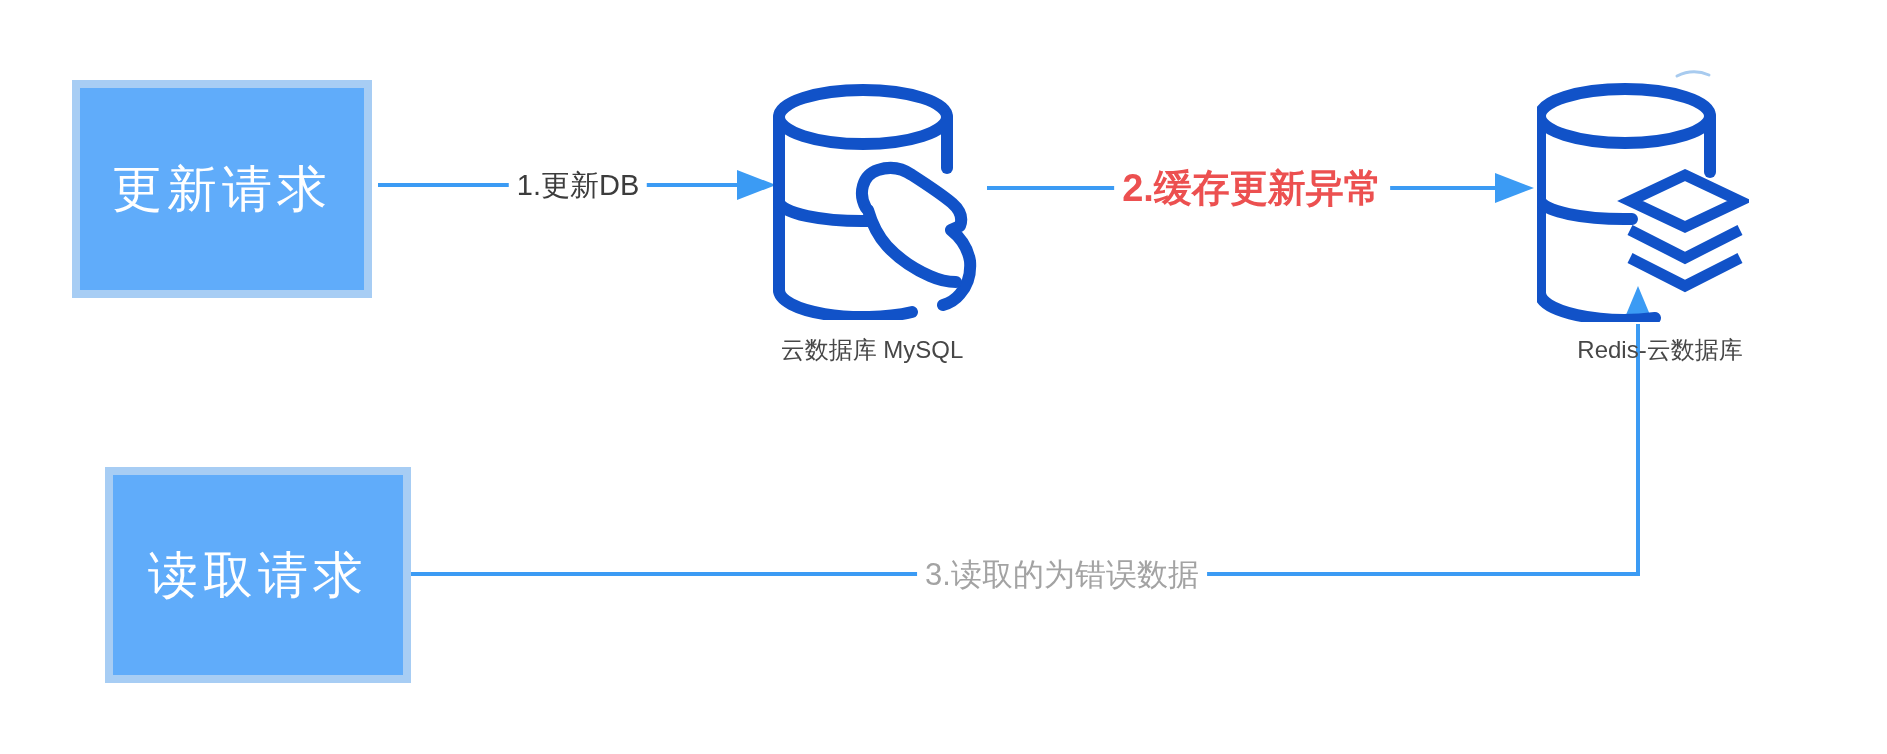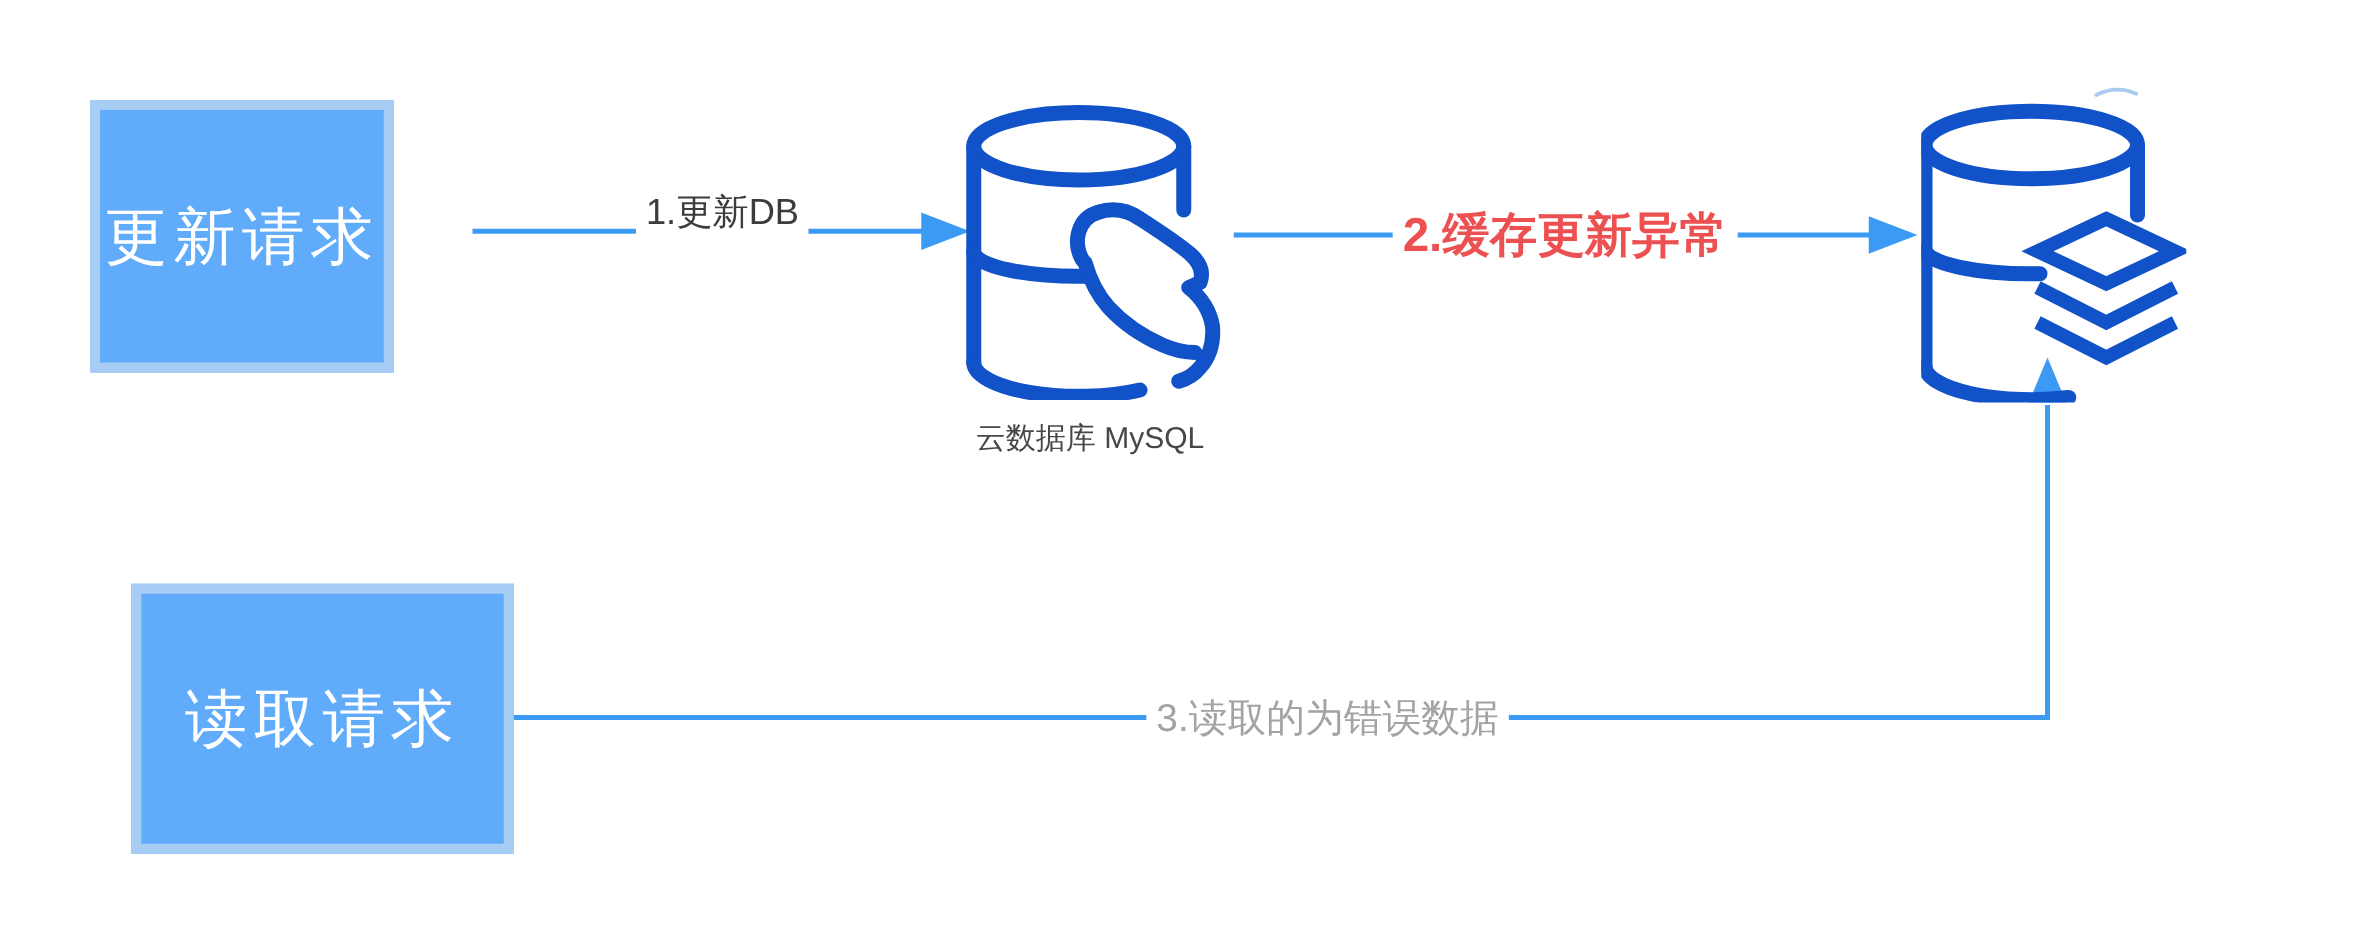--- a/index.html
+++ b/index.html
@@ -7,36 +7,36 @@
     position:relative;width:1887px;height:754px;background:#ffffff;
     font-family:"Liberation Sans", sans-serif;overflow:hidden;
   }
   .overlay{position:absolute;left:0;top:0;width:1887px;height:754px;}
   .node-box{
     position:absolute;box-sizing:border-box;
     background:#60ACFA;border:8px solid #A7CDF4;
     display:flex;align-items:center;justify-content:center;
     color:#ffffff;font-size:50px;letter-spacing:5px;
   }
-  .box-update{left:72px;top:80px;width:243px;height:218px;}
+  .box-update{left:72px;top:80px;width:300px;height:218px;}
   .box-read{left:72px;top:467px;width:306px;height:216px;margin-left:33px;}
   .icon-wrap{position:absolute;}
   .icon-mysql{left:772px;top:80px;width:215px;height:240px;}
   .icon-redis{left:1537px;top:64px;width:212px;height:258px;}
   .caption{
     position:absolute;width:400px;text-align:center;
     font-size:24px;color:#474747;
   }
   .caption-mysql{left:672px;top:334px;}
   .caption-redis{left:1460px;top:334px;}
   .edge-label{
     position:absolute;transform:translate(-50%,-50%);
     background:#ffffff;padding:0 8px;white-space:nowrap;
   }
-  .edge-label-1{left:578px;top:170px;font-size:29px;color:#3C3C3C;}
+  .edge-label-1{left:578px;top:186px;font-size:29px;color:#3C3C3C;}
   .edge-label-2{left:1252px;top:188px;font-size:38px;font-weight:bold;color:#EC5050;}
   .edge-label-3{left:1062px;top:575px;font-size:31px;font-weight:normal;color:#A3A3A3;}
 </style>
 </head>
 <body>
 
 <div class="canvas">
 
   <svg class="overlay" viewBox="0 0 1887 754" xmlns="http://www.w3.org/2000/svg">
 
@@ -84,18 +84,19 @@
 
       <g stroke-width="11" stroke-linecap="butt" stroke-linejoin="miter">
         <path d="M148,111 L203,137 L148,163 L93,137 Z"></path>
         <path d="M93,166 L148,194 L203,166"></path>
         <path d="M93,194 L148,222 L203,194"></path>
       </g>
     </svg>
   </div>
 
   <div class="caption caption-mysql">云数据库 MySQL</div>
+  <div class="caption caption-redis">Redis-云数据库</div>
 
   <div class="edge-label edge-label-1">1.更新DB</div>
   <div class="edge-label edge-label-2">2.缓存更新异常</div>
   <div class="edge-label edge-label-3">3.读取的为错误数据</div>
 
 </div>
 
 </body></html>

